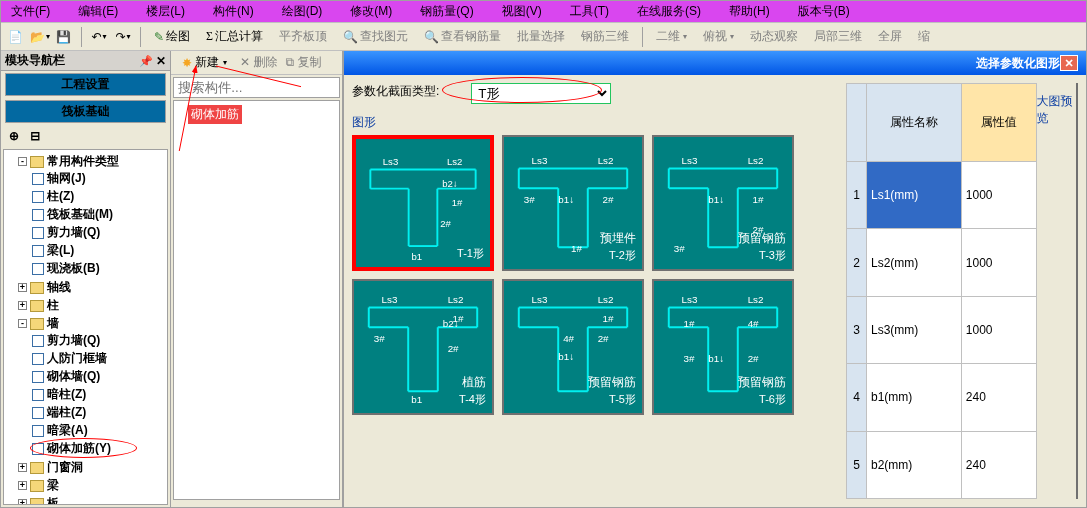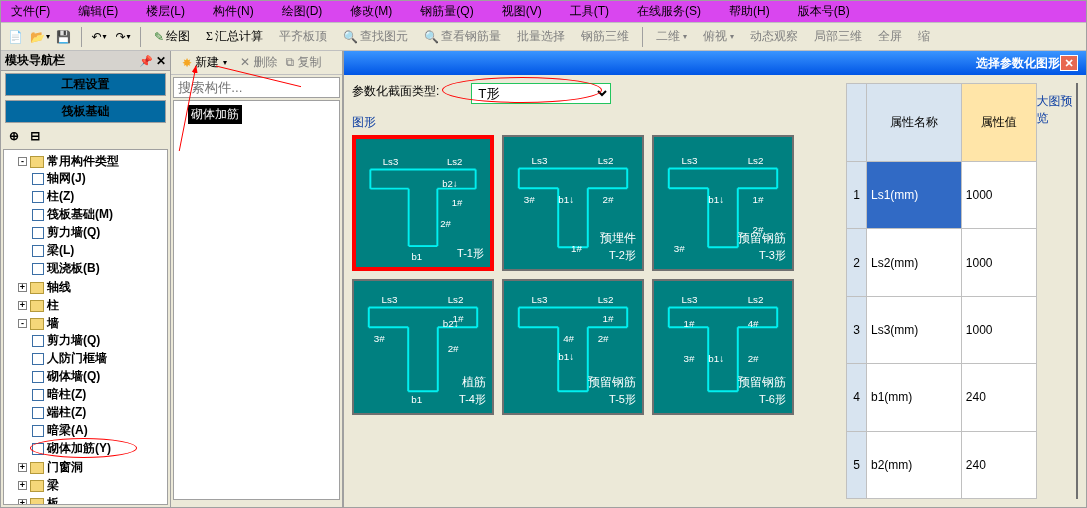--- a/index.html
+++ b/index.html
@@ -28,21 +28,21 @@
   .tree .pm { display: inline-block; width: 9px; height: 9px; border: 1px solid #808080; text-align: center; line-height: 7px; font-size: 9px; margin-right: 3px; vertical-align: middle; background: #fff; }
   .highlighted-red { position: relative; }
   .highlighted-red::after { content: ""; position: absolute; left: -2px; top: -1px; right: 30px; bottom: -1px; border: 1px solid red; border-radius: 50%; pointer-events: none; }
   
   .mid-col { position: absolute; top: 50px; left: 170px; bottom: 0; width: 172px; background: #ece9d8; border-right: 1px solid #a0a0a0; }
   .mid-toolbar { height: 24px; display: flex; align-items: center; gap: 8px; padding: 0 6px; border-bottom: 1px solid #c0c0c0; }
   .new-btn { display: inline-flex; align-items: center; gap: 3px; padding: 1px 4px; border: 1px solid transparent; }
   .mid-search { margin: 2px; }
   .mid-search input { width: 100%; padding: 2px 4px; border: 1px solid #a0a0a0; background: #fff; }
   .mid-list { margin: 2px; background: #fff; border: 1px solid #a0a0a0; height: 400px; padding: 4px; }
-  .mid-list .sel { background: #000000; color: #fff; padding: 1px 3px; display: inline-block; }
+  .mid-list .sel { background: #ef4444; color: #fff; padding: 1px 3px; display: inline-block; }
   
   .dialog { position: absolute; top: 50px; left: 342px; right: 0; bottom: 0; background: #ece9d8; border-left: 1px solid #a0a0a0; }
   .dlg-title { height: 24px; background: linear-gradient(to bottom, #3a95ff, #0055e5); color: #fff; font-weight: bold; display: flex; align-items: center; padding: 0 8px; justify-content: flex-end; }
   .dlg-close { width: 18px; height: 16px; background: #e86850; border: 1px solid #fff; color: #fff; text-align: center; line-height: 14px; font-size: 11px; }
   .dlg-body { padding: 8px; display: flex; gap: 10px; height: calc(100% - 24px); }
   .dlg-left { flex: 1; }
   .row-type { display: flex; align-items: flex-start; margin-bottom: 10px; position: relative; }
   .row-type select { width: 140px; background: #fff; border: 1px solid #22c55e; padding: 1px 2px; margin-left: 32px; }
   .ellipse-mark { position: absolute; border: 1px solid red; border-radius: 50%; pointer-events: none; }
   .section-label { color: #1141a3; margin-bottom: 4px; }

